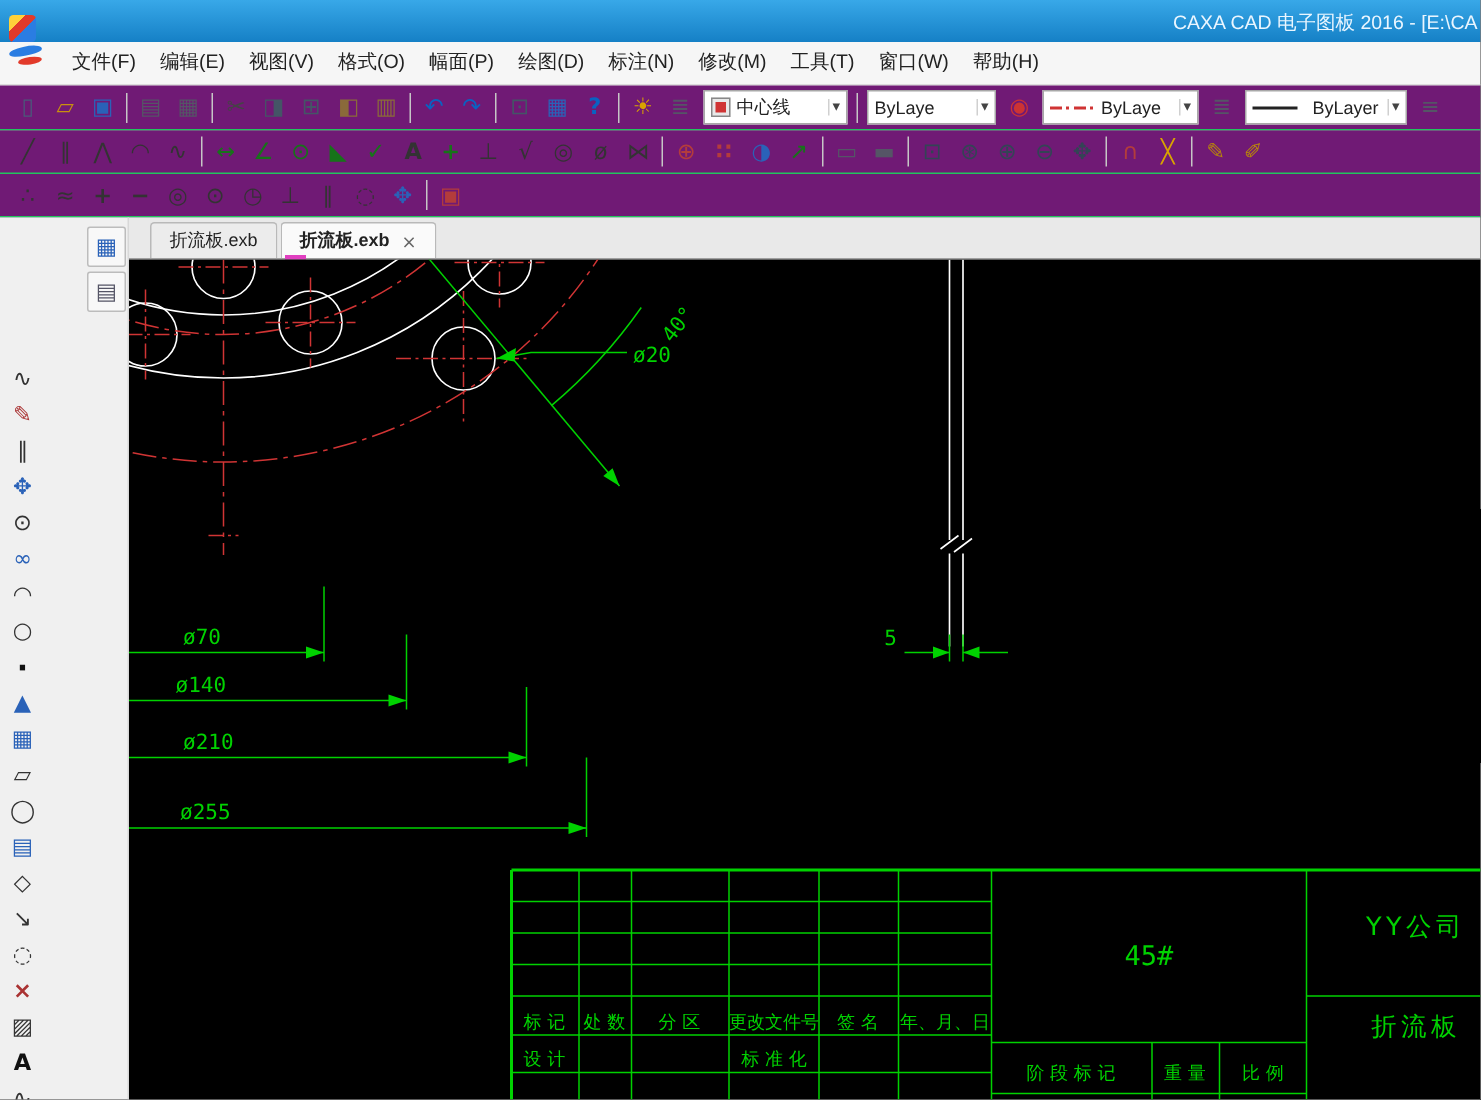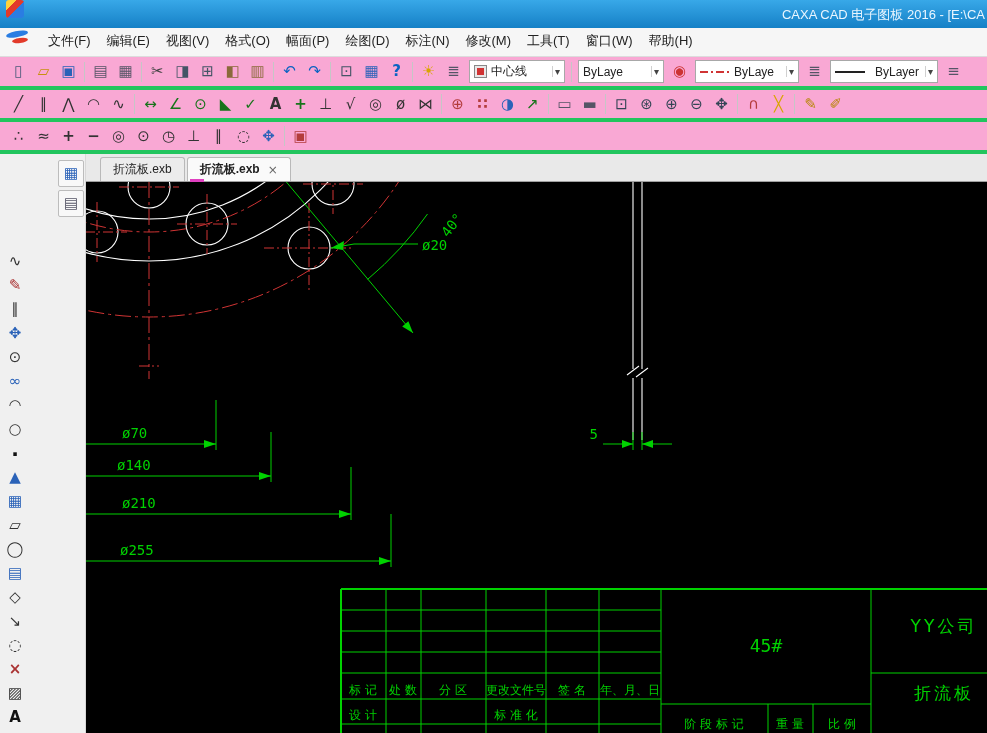--- a/index.html
+++ b/index.html
@@ -2,37 +2,37 @@
 <html><head>
 <meta charset="utf-8">
 <style>
   html,body{margin:0;padding:0;}
   body{width:987px;height:733px;overflow:hidden;background:#f0f0f0;
        font-family:"Liberation Sans", sans-serif;font-size:13px;color:#222;}
   .app{width:987px;height:733px;display:flex;flex-direction:column;}
 
   
   .titlebar{height:28px;background:linear-gradient(180deg,#38a8e8,#1580c6);
-    display:flex;align-items:flex-start;position:relative;flex:0 0 28px;}
+    display:flex;align-items:flex-end;position:relative;flex:0 0 28px;}
   .appicon{width:18px;height:18px;margin-left:6px;border-radius:3px;
     background:linear-gradient(135deg,#ffd23a 0 30%,#e23a2a 30% 55%,#2a7de2 55%);}
   .wintitle{position:absolute;right:2px;top:6px;color:#eaf6ff;font-size:13px;white-space:nowrap;}
 
   
   .menubar{height:28px;background:#f6f6f6;border-bottom:1px solid #dcdcdc;
     display:flex;flex:0 0 28px;}
   .caxalogo{width:30px;height:20px;margin:0 6px 0 4px;position:relative;}
   .caxalogo:before{content:"";position:absolute;left:2px;top:3px;width:22px;height:6px;
     background:#2a7de2;border-radius:50% 60% 40% 50%;transform:rotate(-12deg);}
   .caxalogo:after{content:"";position:absolute;left:8px;top:10px;width:16px;height:5px;
     background:#e23a2a;border-radius:50%;transform:rotate(-8deg);}
   .menuitem{padding:4px 8px;cursor:default;}
 
   
-  .tbrow{background:#f9a8d4;border-bottom:4px solid #22c55e;display:flex;align-items:center;
+  .tbrow{background:#701a75;border-bottom:1px solid #22c55e;display:flex;align-items:center;
     padding-left:6px;}
   .tbrow1{height:29px;flex:0 0 29px;}
   .tbrow2{height:28px;flex:0 0 28px;}
   .tbrow3{height:28px;flex:0 0 28px;}
   .tbi{width:23px;height:23px;display:inline-flex;align-items:center;justify-content:center;
     border:1px solid transparent;border-radius:2px;}
   .tbsep{width:1px;height:20px;background:#c6c6c6;margin:0 3px;display:inline-block;}
   .glyph{font-family:"DejaVu Sans", sans-serif;font-size:15px;line-height:1;}
 
   .combo{height:21px;background:#fff;border:1px solid #a8a8a8;display:inline-flex;

